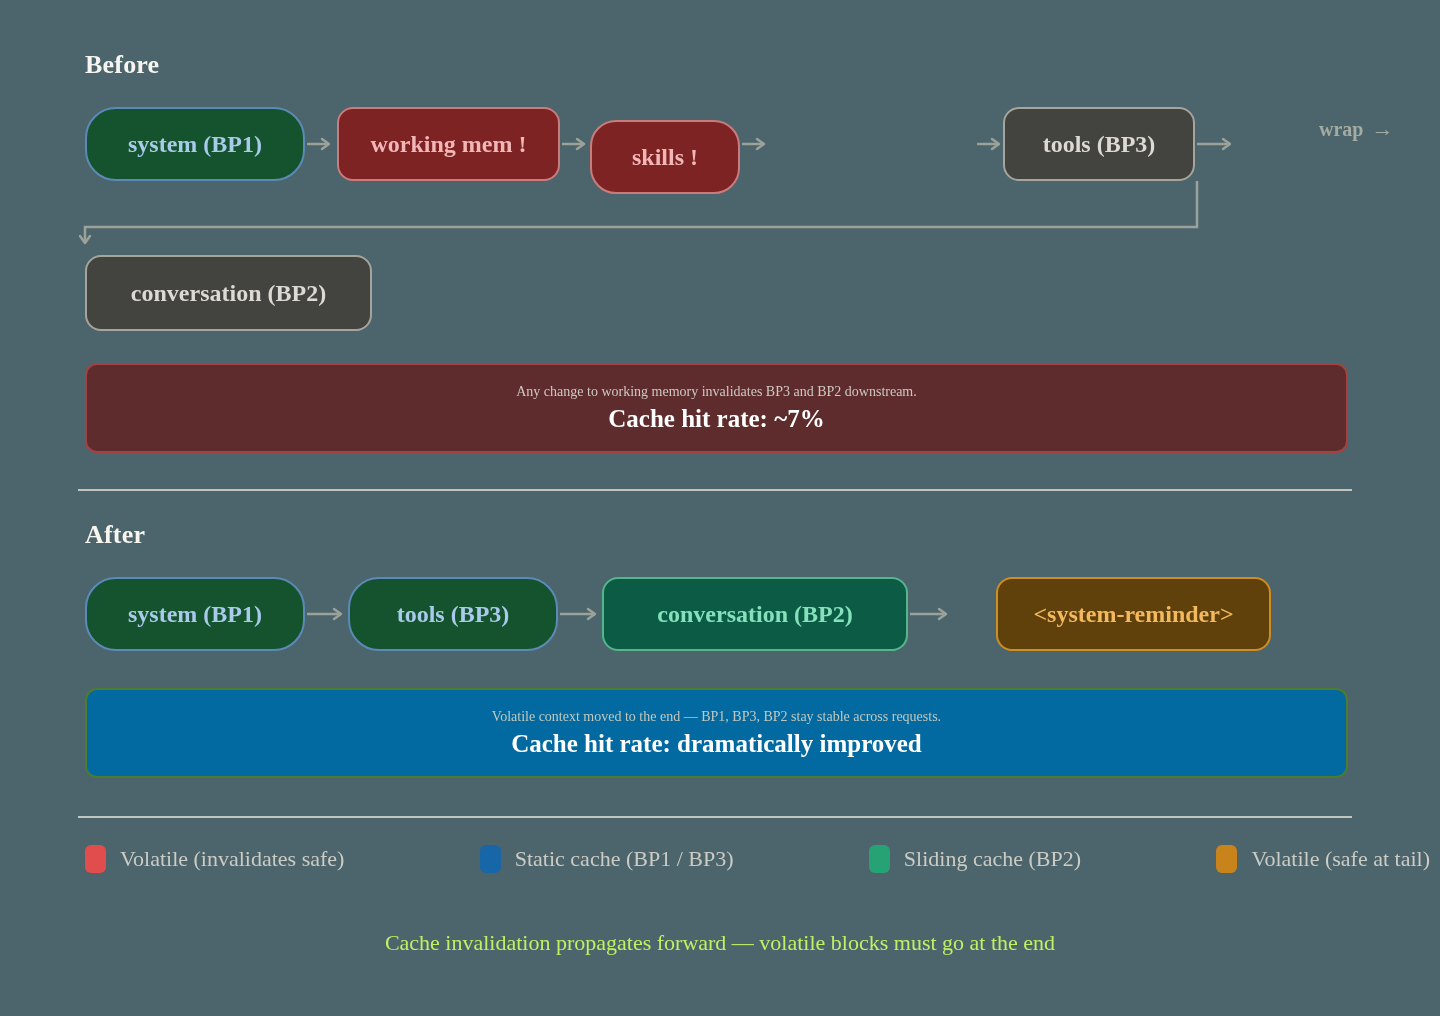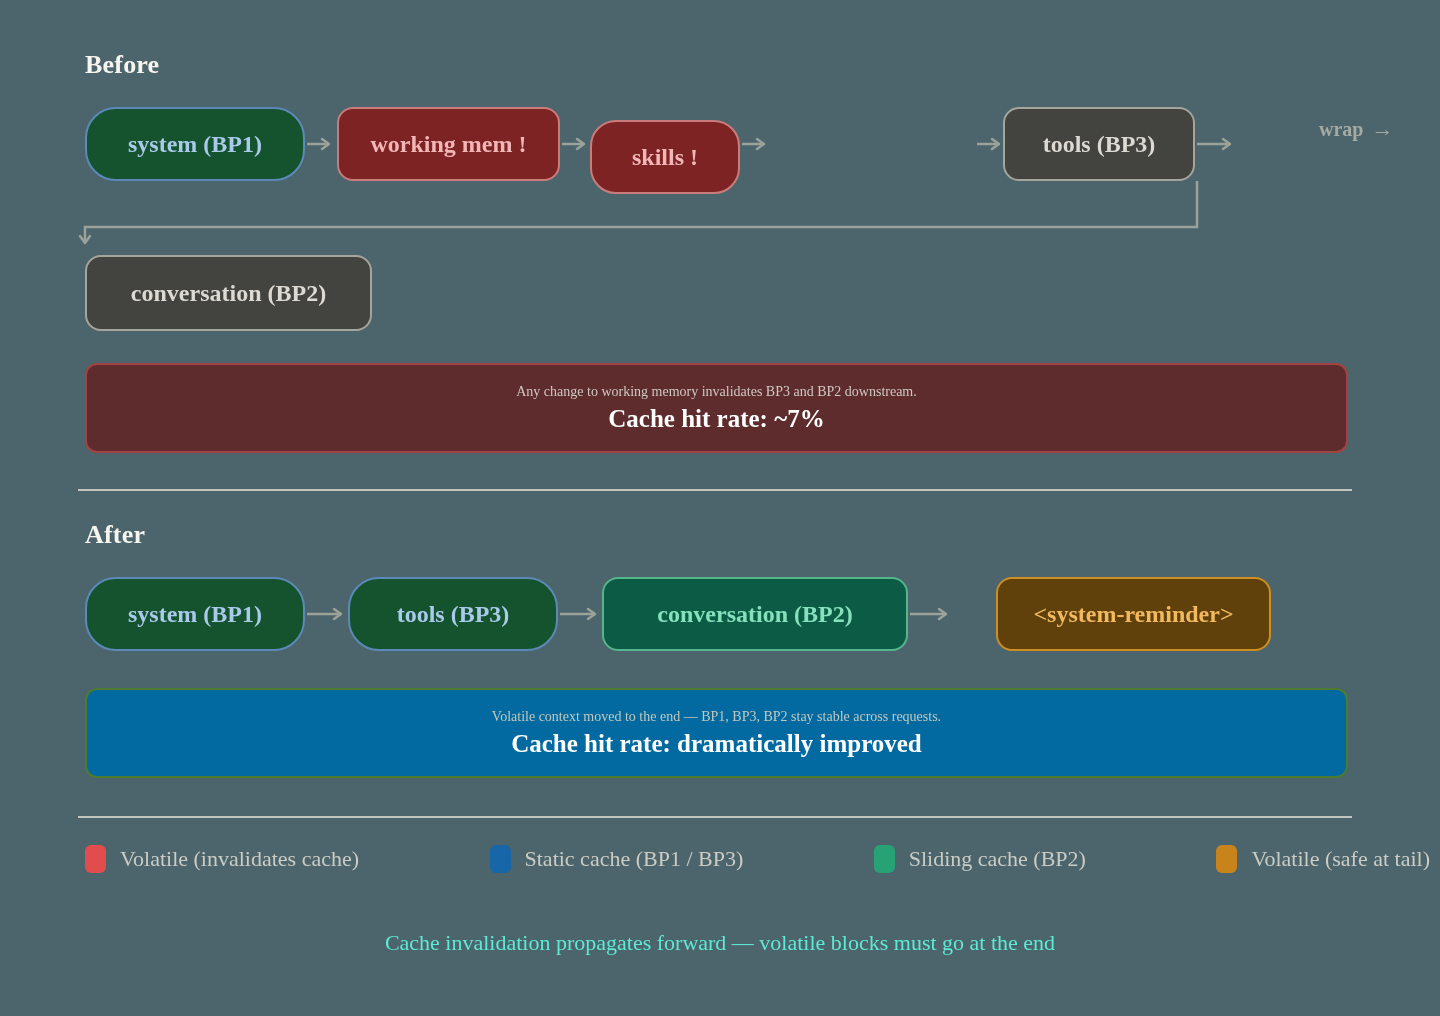--- a/index.html
+++ b/index.html
@@ -36,21 +36,21 @@
   }
   .wrap-label .glyph { font-size:22px; font-weight:700; }
   .legend { position:absolute; left:85px; top:845px; width:1345px; display:flex; justify-content:space-between; align-items:center; }
   .legend-item { display:flex; align-items:center; gap:14px; }
   .swatch { width:21px; height:28px; border-radius:6px; }
   .swatch.red    { background:#E14D4D; }
   .swatch.blue   { background:#1767A8; }
   .swatch.green  { background:#27A274; }
   .swatch.orange { background:#C9831B; }
   .legend-item .label { color:#CBCCC4; font-size:22px; font-weight:500; }
-  .caption { position:absolute; left:0; right:0; top:930px; text-align:center; color:#5eead4; font-size:22px; font-weight:500; }
+  .caption { position:absolute; left:0; right:0; top:930px; text-align:center; color:#bef264; font-size:22px; font-weight:500; }
 </style>
 </head>
 <body>
 
 <div class="canvas">
 
   <svg class="connectors" viewBox="0 0 1440 1016" xmlns="http://www.w3.org/2000/svg">
     <defs>
       <marker id="arrowhead" markerUnits="userSpaceOnUse" markerWidth="18" markerHeight="18" refX="9" refY="8" orient="auto">
         <path d="M2,3 L9,8 L2,13" fill="none" stroke="#9BA29A" stroke-width="2.5" stroke-linecap="round" stroke-linejoin="round"></path>
@@ -116,21 +116,21 @@
   <div class="banner green" style="top:688px;">
     <div class="line1">Volatile context moved to the end — BP1, BP3, BP2 stay stable across requests.</div>
     <div class="line2">Cache hit rate: dramatically improved</div>
   </div>
 
   <div class="divider" style="top:816px;"></div>
 
   <div class="legend">
     <div class="legend-item">
       <span class="swatch red"></span>
-      <span class="label">Volatile (invalidates cache)</span>
+      <span class="label">Volatile (invalidates safe)</span>
     </div>
     <div class="legend-item">
       <span class="swatch blue"></span>
       <span class="label">Static cache (BP1 / BP3)</span>
     </div>
     <div class="legend-item">
       <span class="swatch green"></span>
       <span class="label">Sliding cache (BP2)</span>
     </div>
     <div class="legend-item">

